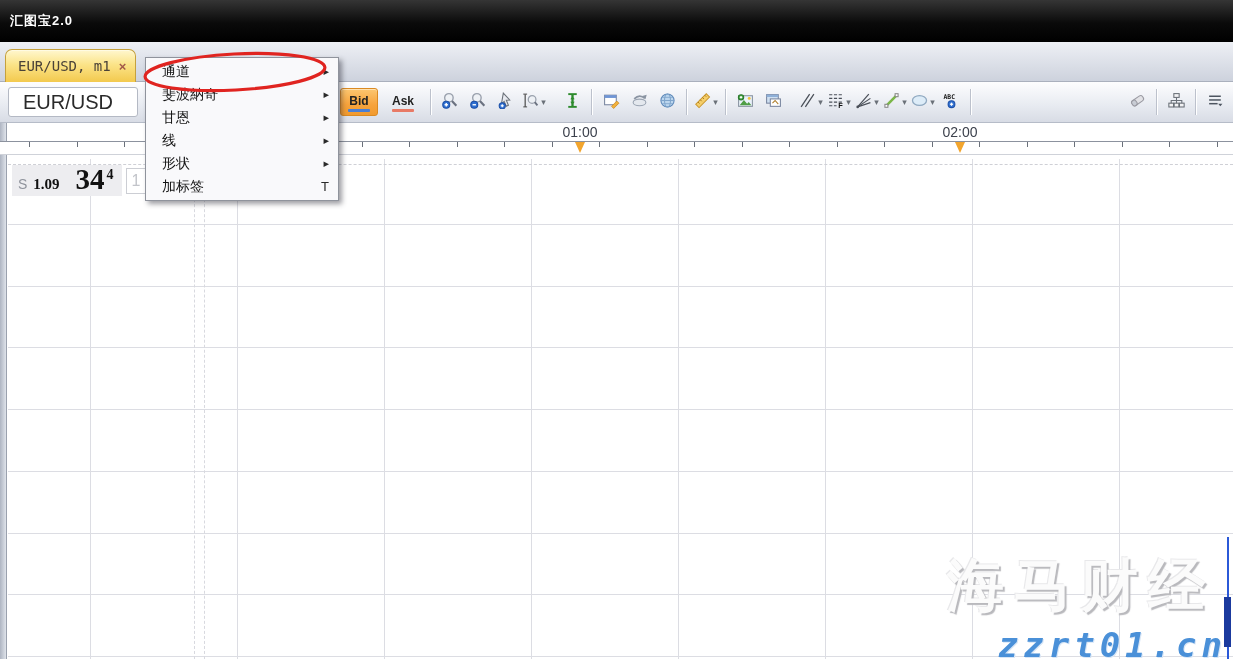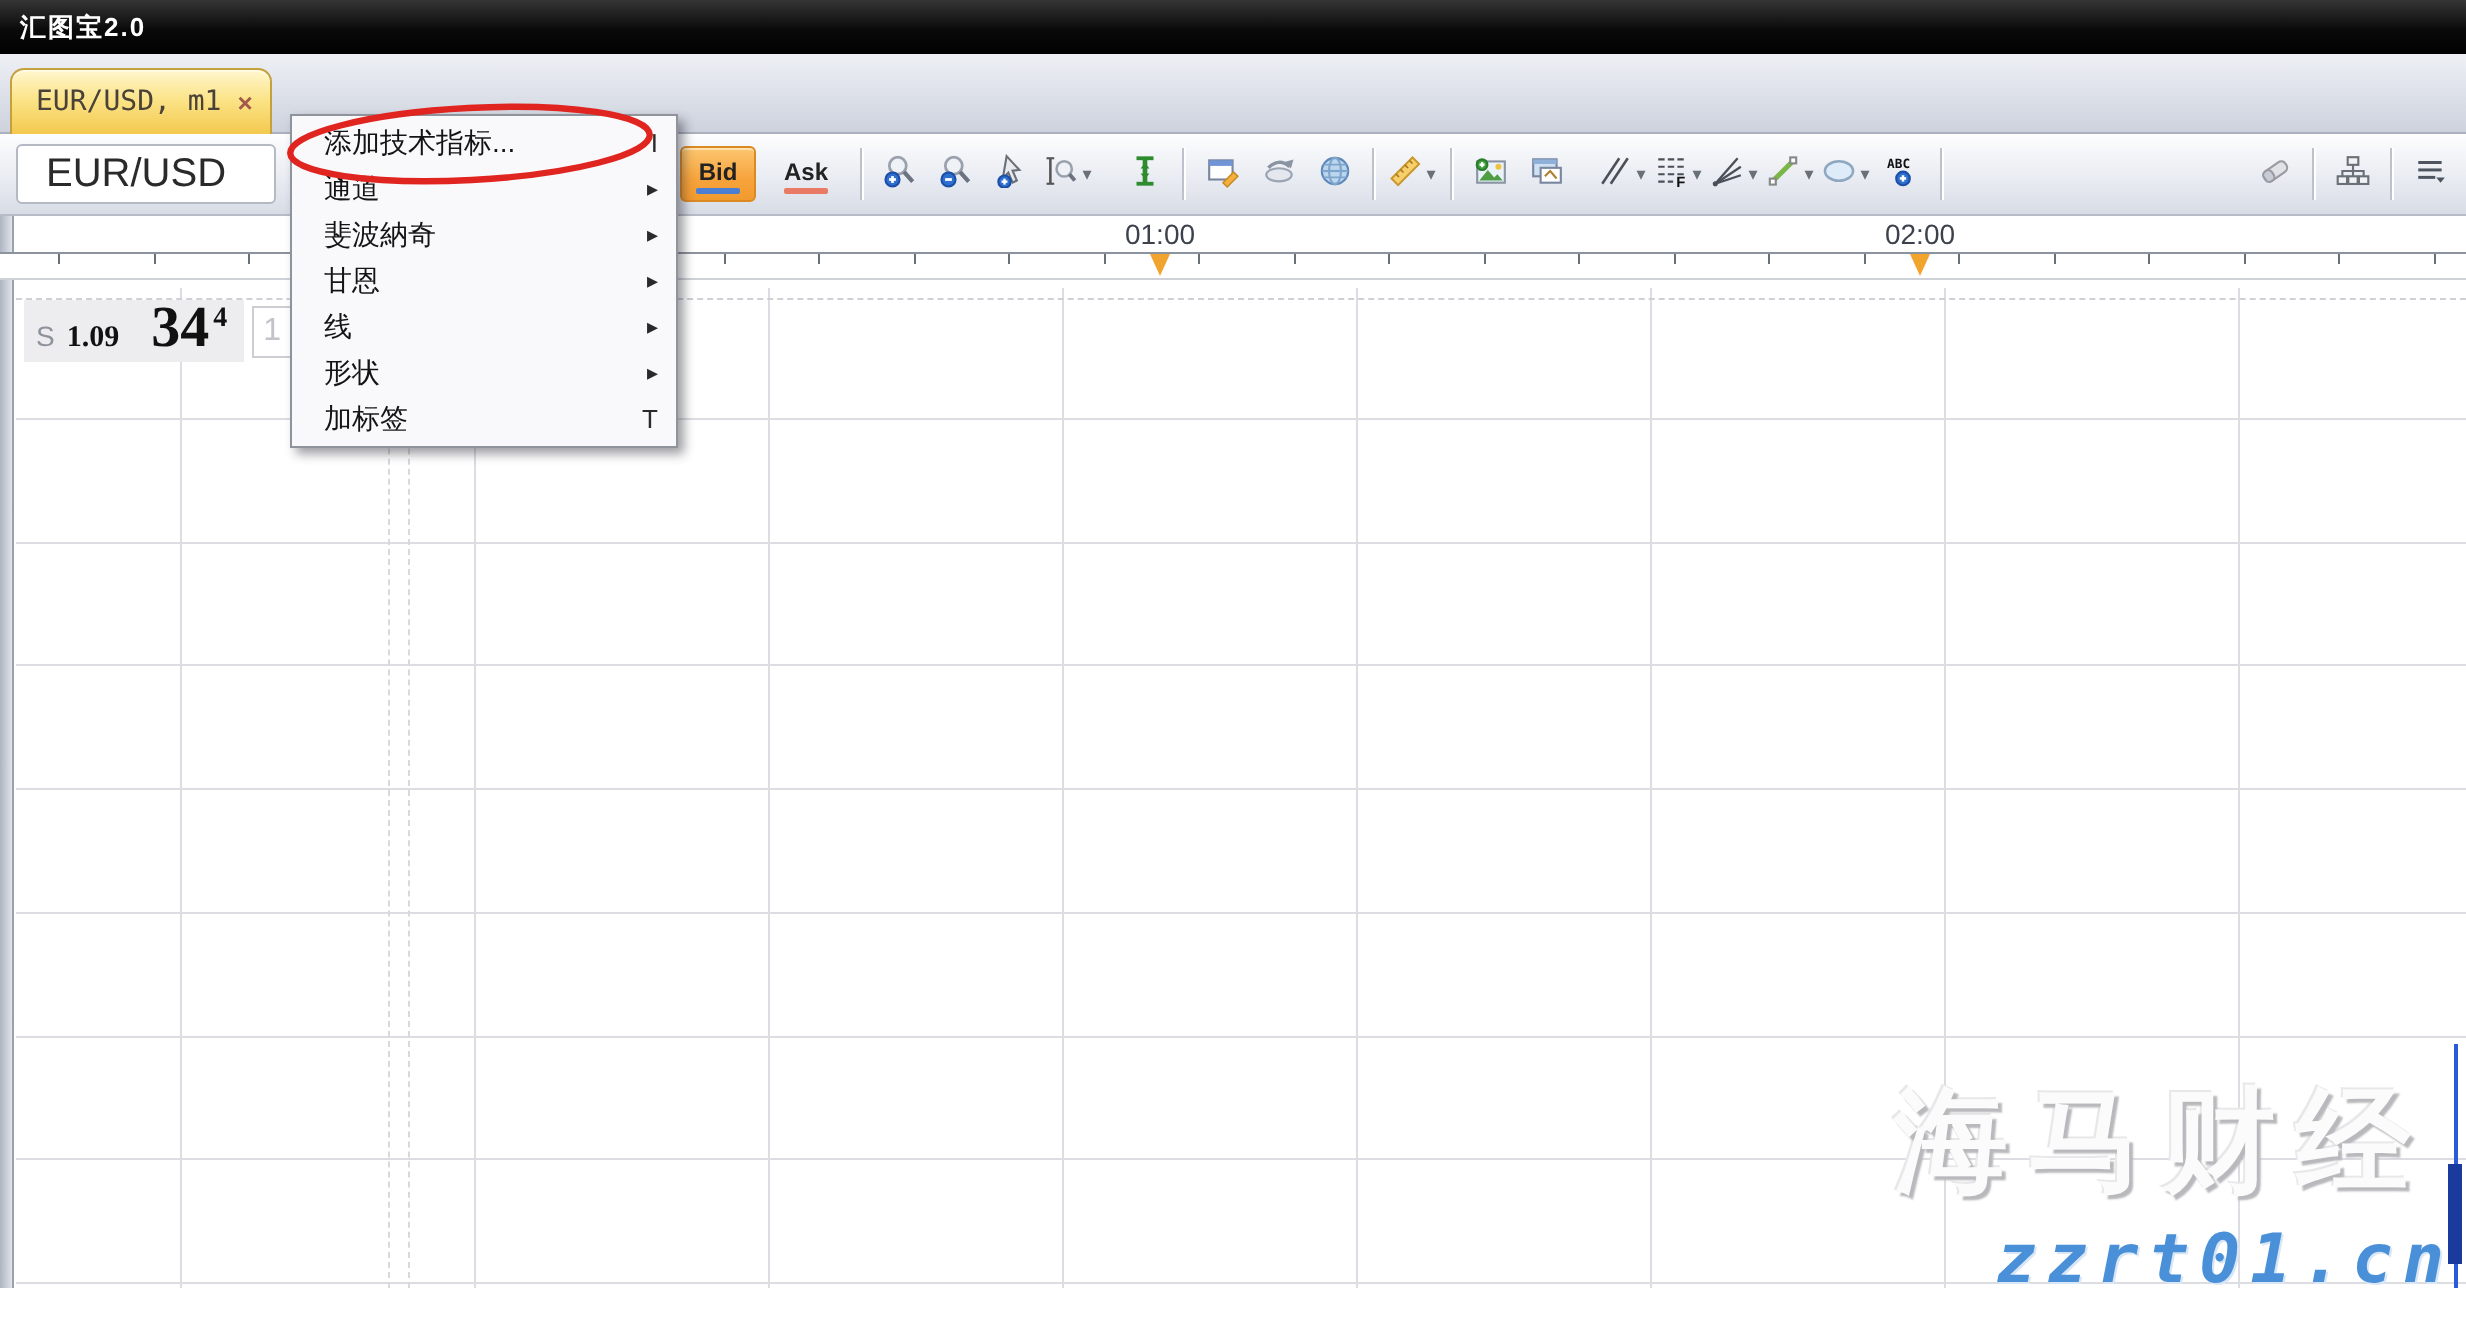--- a/index.html
+++ b/index.html
@@ -4,21 +4,21 @@
 <style>
   html,body{margin:0;padding:0;background:#777;}
   *{box-sizing:border-box;}
   #app{
     position:relative;width:1233px;height:670px;overflow:hidden;
     font-family:"Liberation Sans",sans-serif;font-size:13px;color:#222;
     background:#fff;
   }
   
   .titlebar{
-    height:27px;display:flex;align-items:center;padding-left:10px;
+    height:42px;display:flex;align-items:center;padding-left:10px;
     background:linear-gradient(#353535,#0a0a0a 55%,#000);
     color:#fff;font-weight:bold;font-size:13px;letter-spacing:1px;
   }
   
   .menubar{
     height:26px;display:flex;align-items:stretch;padding-left:4px;
     background:linear-gradient(#fafbfd,#e1e5ed);
     border-bottom:1px solid #b3b9c6;
   }
   .menubar .mb-item{
@@ -442,24 +442,20 @@
     <div class="wm2" id="wm2" style="color: rgb(74, 144, 216);">zzrt01.cn</div>
 
     <div class="candle-wick" id="cwick" style="top: 414px; height: 256px; background: rgb(43, 89, 216);"></div>
     <div class="candle-body" id="cbody" style="top: 474px; height: 50px; background: rgb(27, 58, 158);"></div>
   <div class="marker" style="left: 580px; border-top-color: rgb(242, 165, 46);"></div>
       <div class="marker" style="left: 960px; border-top-color: rgb(242, 165, 46);"></div>
     </div>
 
   <div class="ctxmenu" id="ctxmenu">
       <div class="mitem">
-        <span>添加技术指标...</span>
-        <span class="msc">I</span>
-      </div>
-      <div class="mitem">
         <span>通道</span>
         <span class="marr">▸</span>
       </div>
       <div class="mitem">
         <span>斐波納奇</span>
         <span class="marr">▸</span>
       </div>
       <div class="mitem">
         <span>甘恩</span>
         <span class="marr">▸</span>

